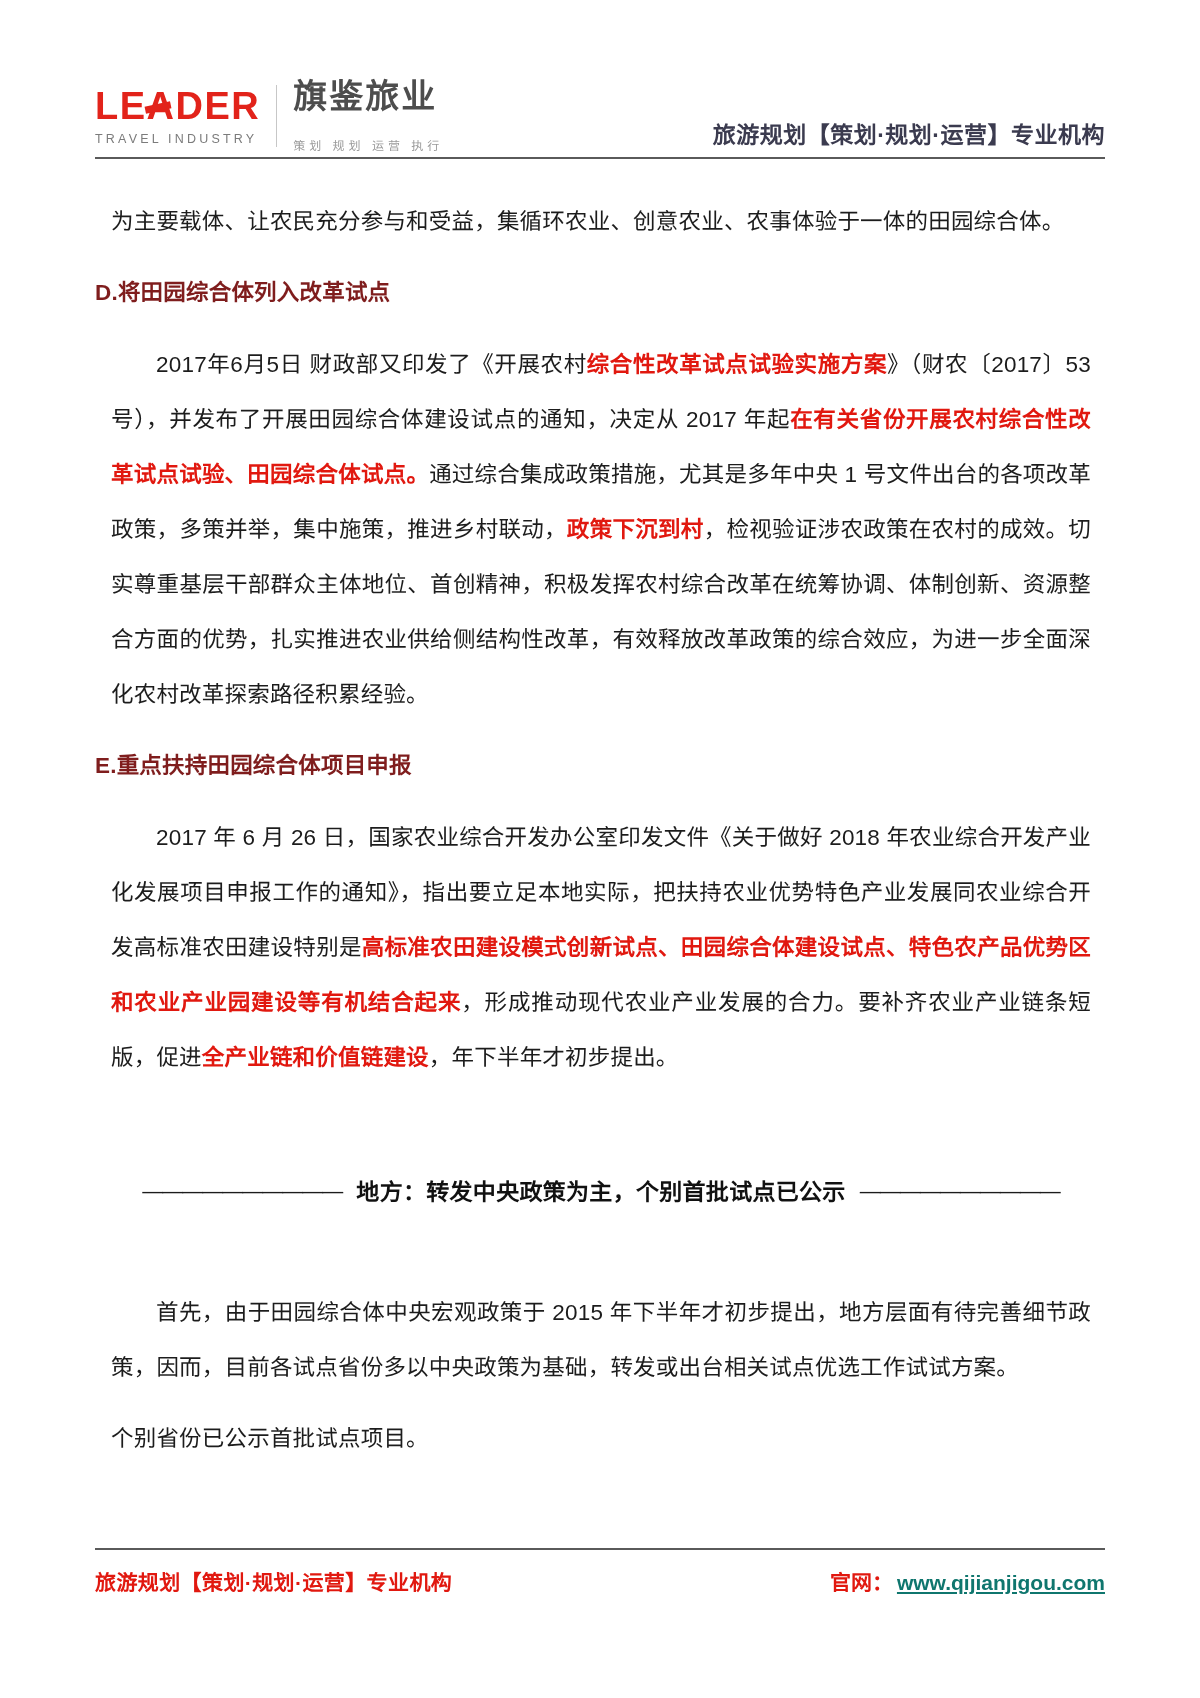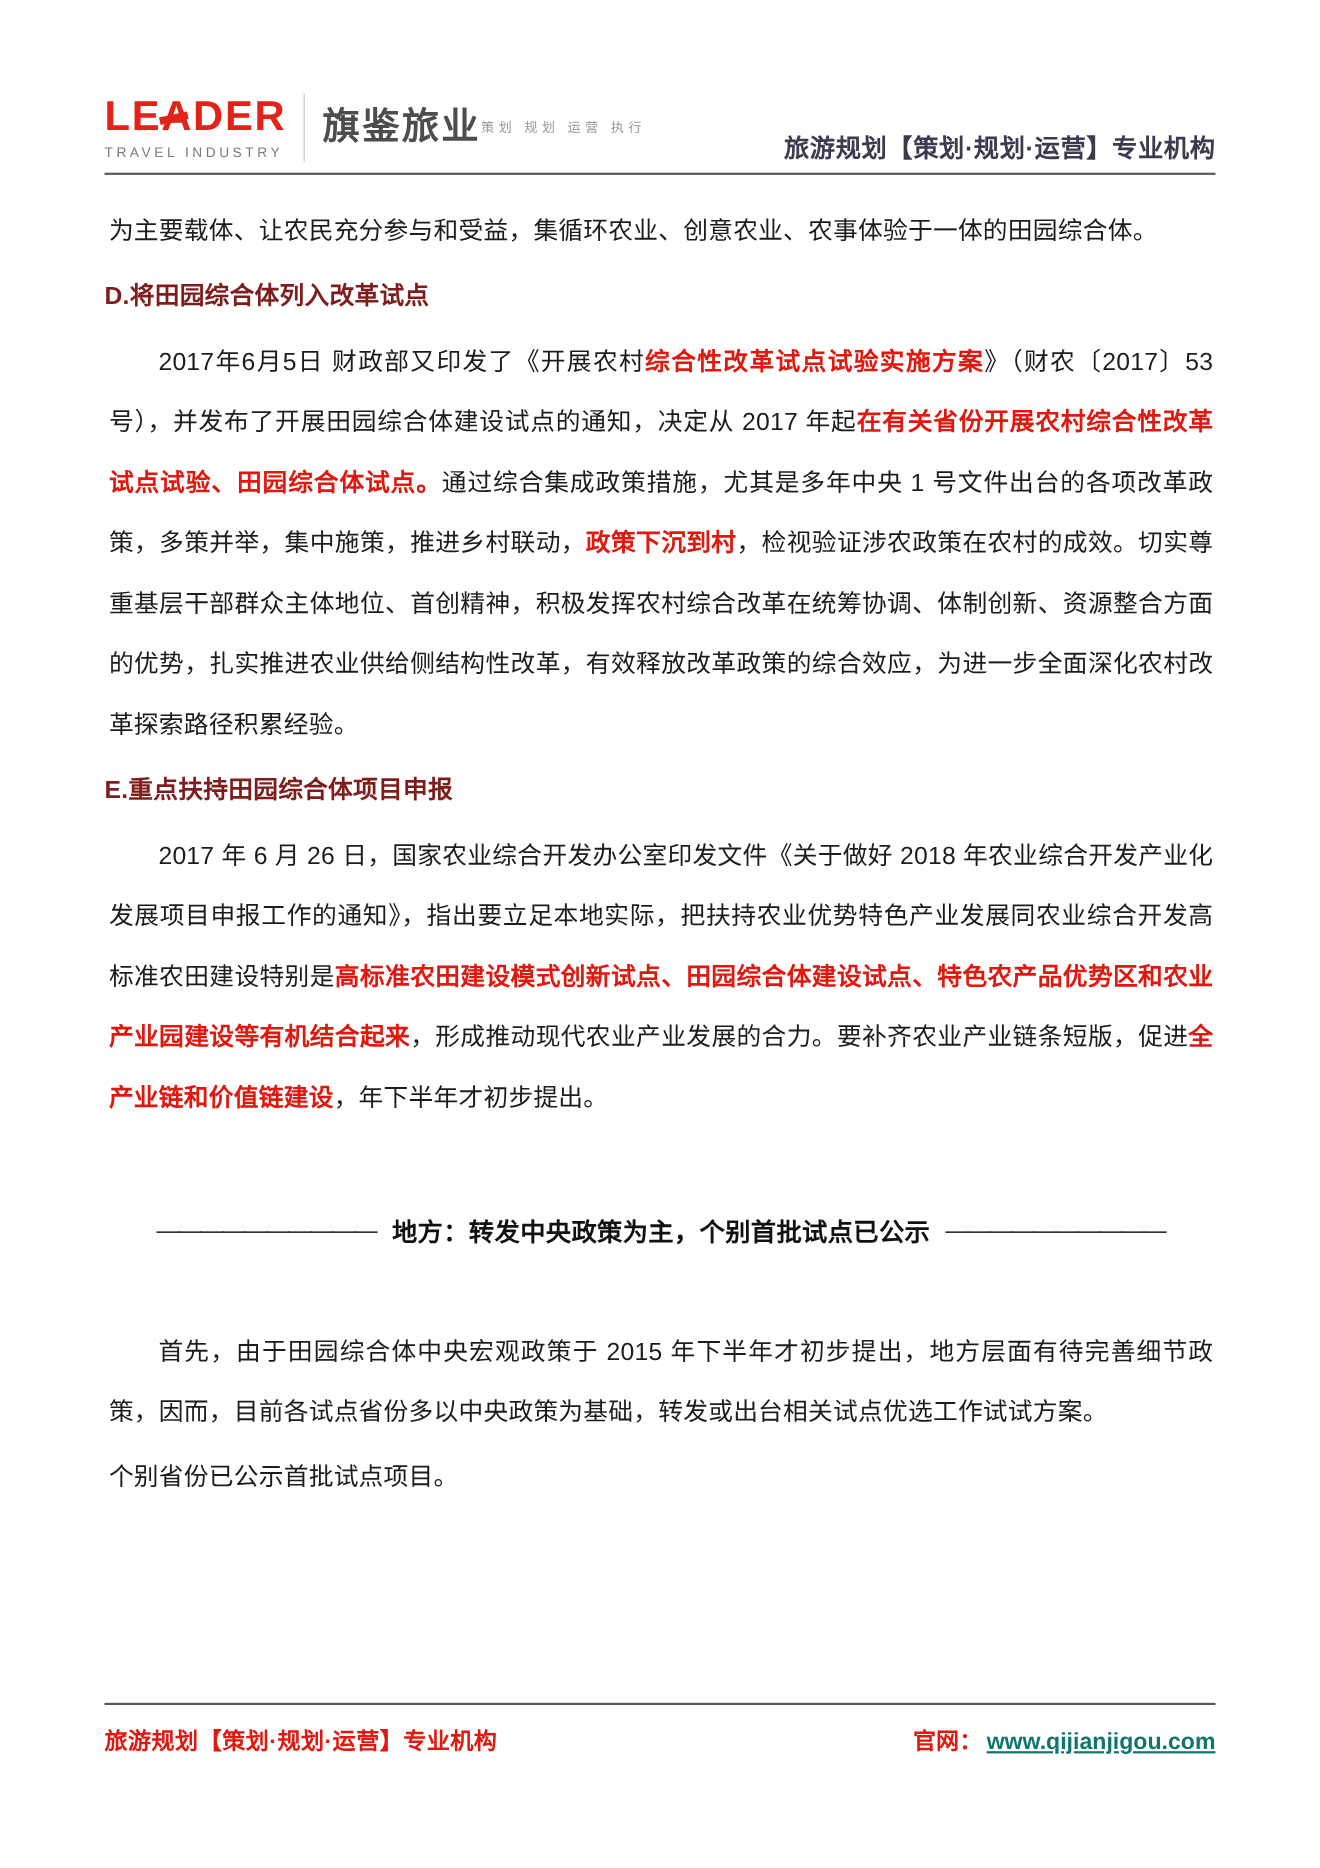--- a/index.html
+++ b/index.html
@@ -69,22 +69,23 @@
     font-weight: normal;
   }
   .logo-divider {
     width: 1px;
     height: 62px;
     background: #c7c7c7;
     margin: 0 16px 0 2px;
   }
   .logo-right {
     display: flex;
-    flex-direction: row;
+    flex-direction: column;
     justify-content: center;
+    gap: 14px;
   }
   .logo-cn {
     font-size: 34px;
     font-weight: bold;
     color: #4d4d4d;
     letter-spacing: 2px;
     line-height: 1.05;
   }
   .logo-cn-sub {
     font-size: 12px;
@@ -111,21 +112,21 @@
 
   
   .content {
     position: absolute;
     left: 95px;
     top: 178px;
     width: 1012px;
   }
   p.body-line,
   p.para {
-    margin: 4px;
+    margin: 16px;
     font-size: 22.5px;
     color: #1c1c1c;
     line-height: 55px;
     letter-spacing: 0.2px;
     text-align: justify;
     text-justify: inter-ideograph;
   }
   .indent { text-indent: 2em; }
   .red {
     color: #e1180f;

